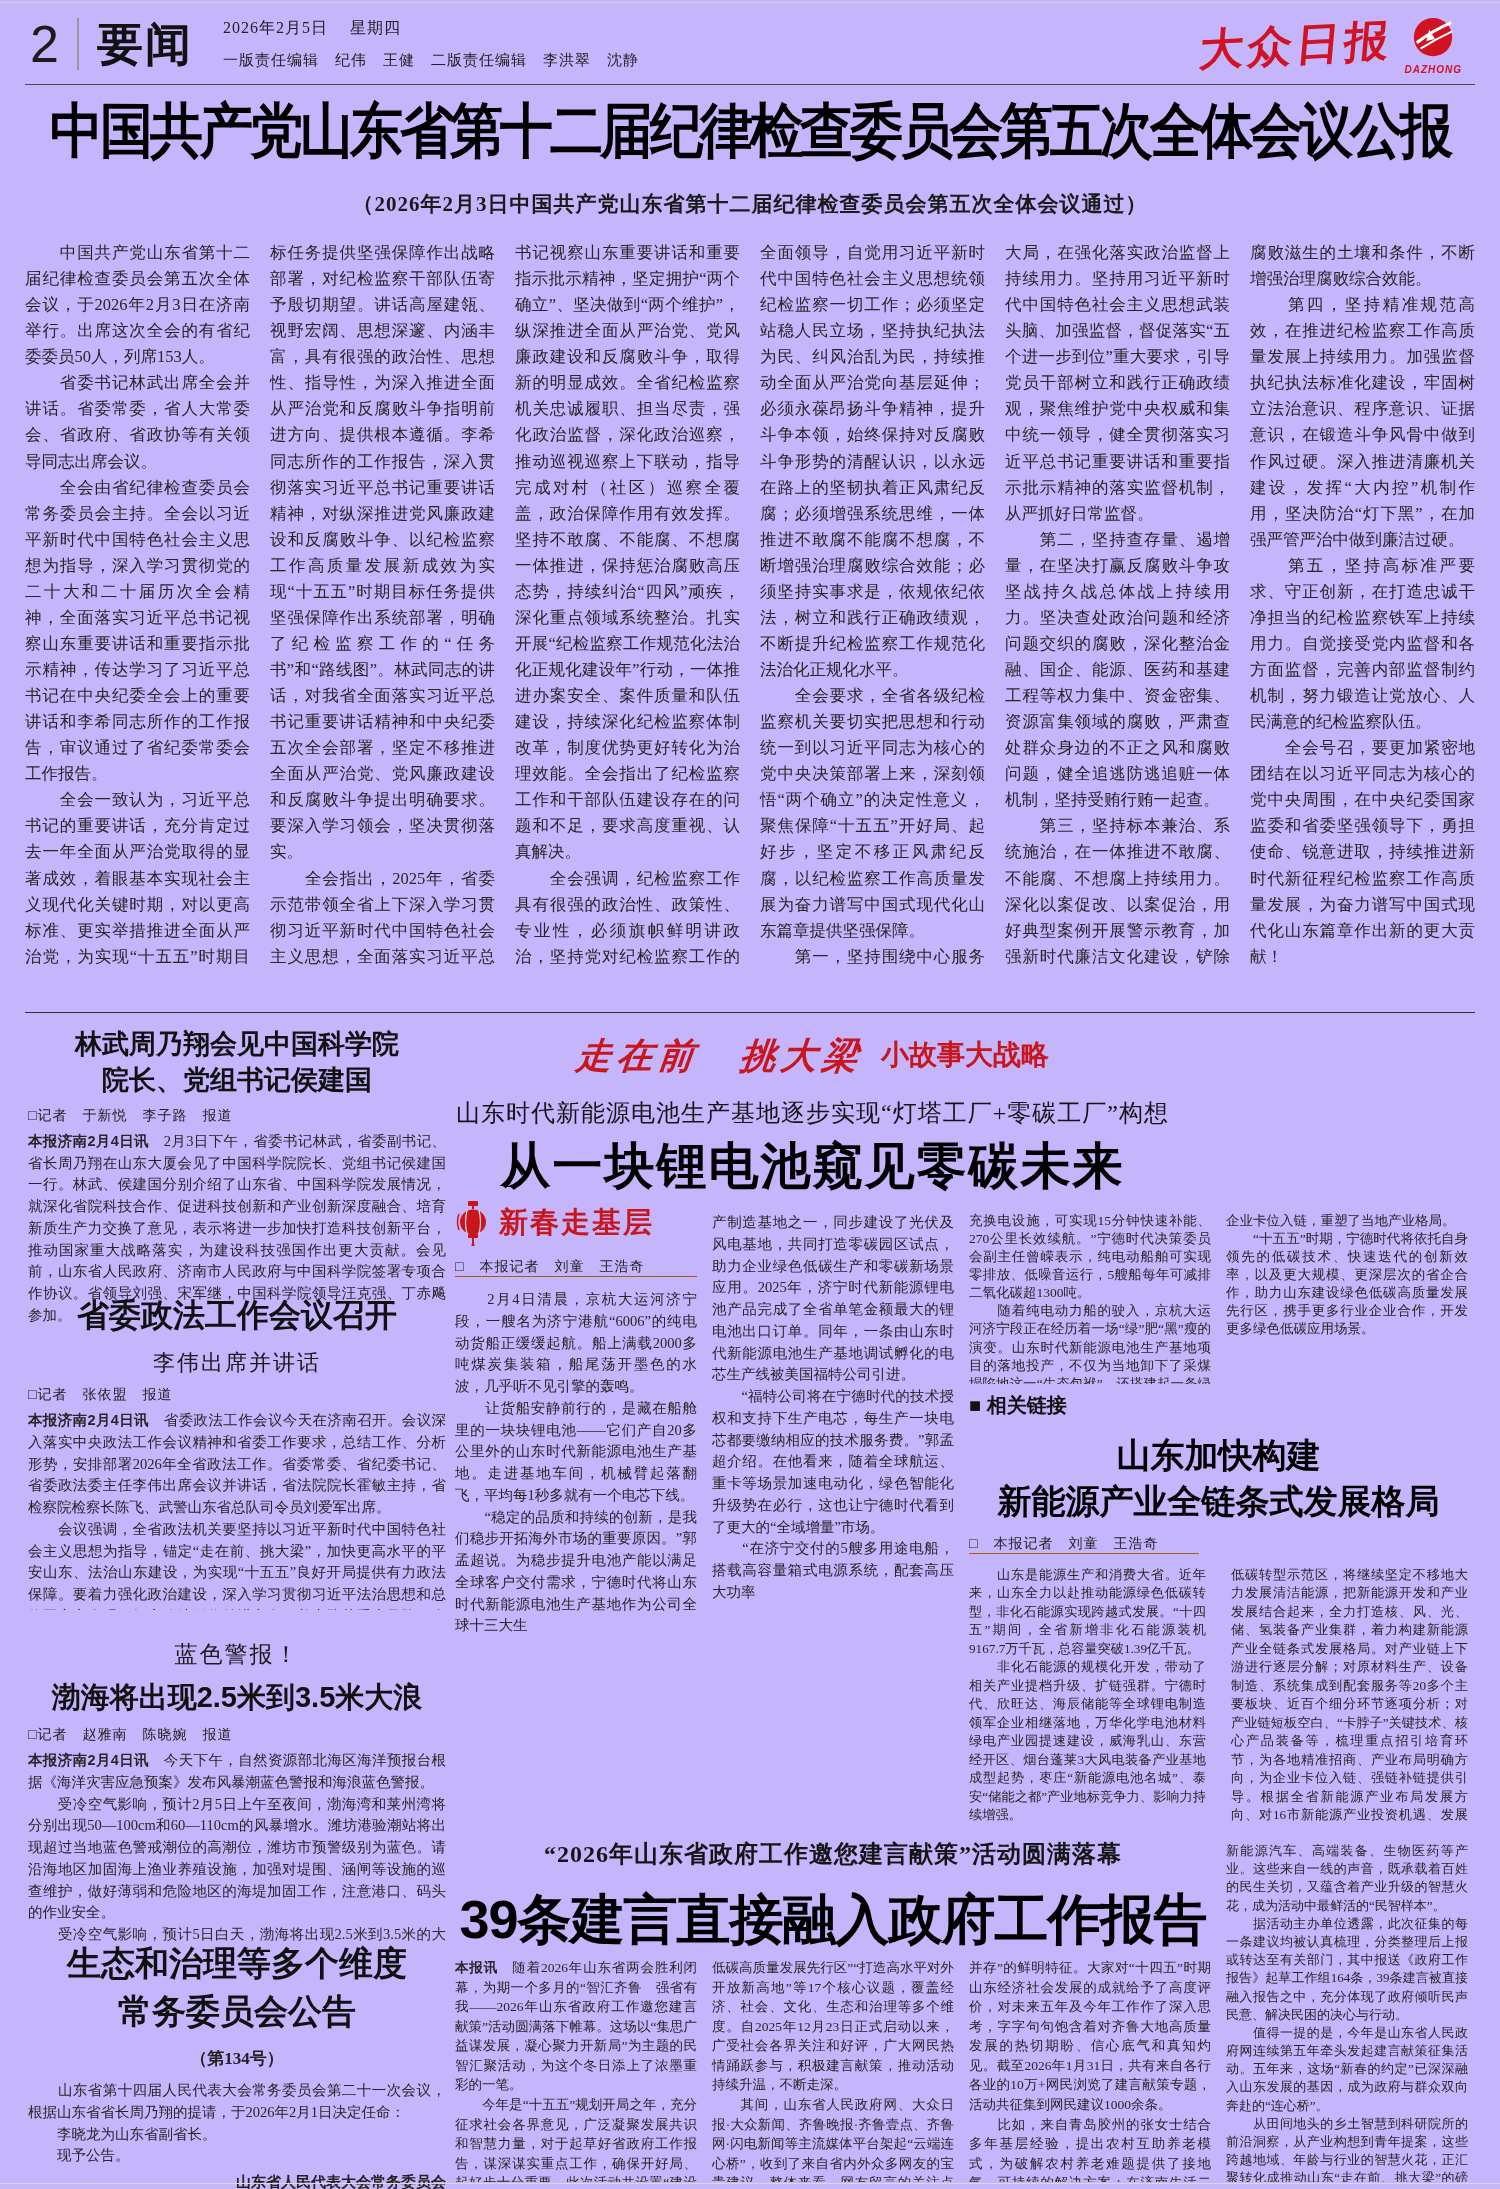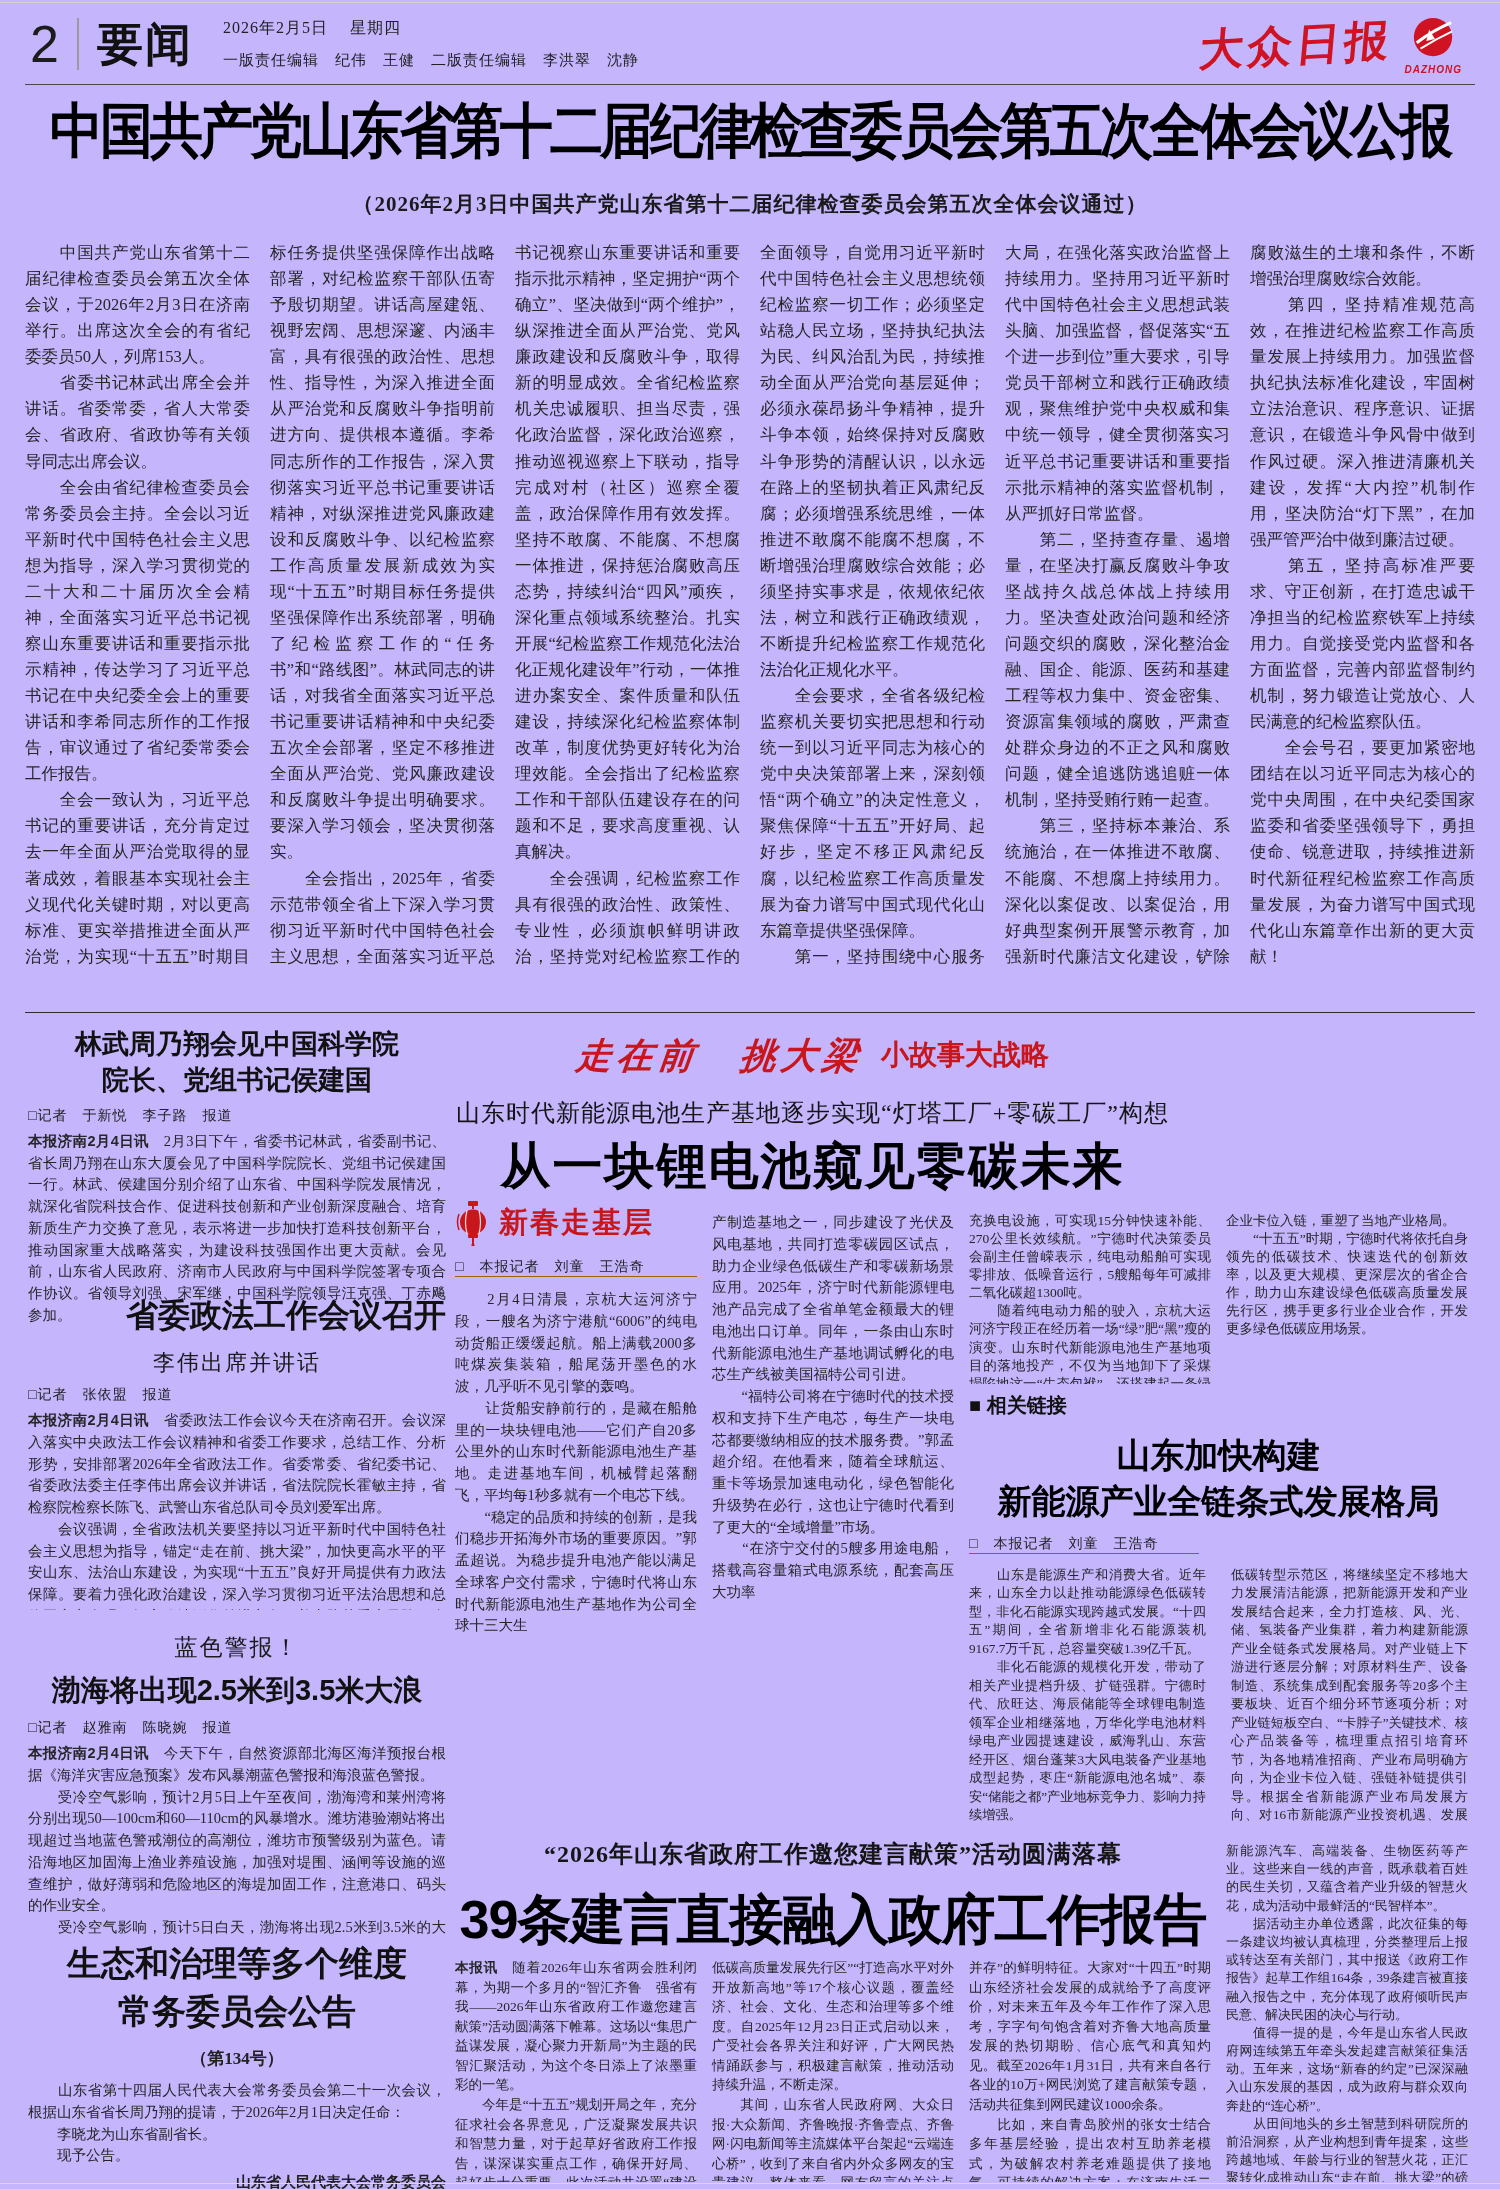--- a/index.html
+++ b/index.html
@@ -40,23 +40,23 @@
   
   .btxt{font-size:14.5px;line-height:1.5;text-align:justify;color:#262626;white-space:pre-line;margin:0;}
   .lead{font-weight:700;font-family:"Liberation Sans",sans-serif;}
   .byline{font-size:14px;color:#222;margin:8px 0 6px 0;letter-spacing:1px;}
   .u{border-bottom:1px solid #a16207;}
 
   
   .lart{position:absolute;left:28px;width:418px;}
   .h-meeting{font-family:"Liberation Sans",sans-serif;font-weight:900;font-size:27px;color:#111;
              text-align:center;line-height:1.35;}
-  .h-zhengfa{font-family:"Liberation Sans",sans-serif;font-weight:900;font-size:32px;color:#111;text-align:right;}
+  .h-zhengfa{font-family:"Liberation Sans",sans-serif;font-weight:900;font-size:32px;color:#111;text-align:center;}
   .sub-zhengfa{font-size:22px;color:#1a1a1a;text-align:center;margin-top:10px;letter-spacing:2px;}
-  .kick-wave{font-size:23px;color:#1a1a1a;text-align:center;letter-spacing:2px;}
+  .kick-wave{font-size:23px;color:#1a1a1a;text-align:center;letter-spacing:2px;margin-top:7px;}
   .h-wave{font-family:"Liberation Sans",sans-serif;font-weight:900;font-size:29px;color:#111;text-align:center;margin-top:8px;}
   .h-notice{font-family:"Liberation Sans",sans-serif;font-weight:900;font-size:34px;color:#111;
             text-align:center;line-height:1.4;}
   .num-notice{font-size:17px;font-weight:700;text-align:center;margin-top:12px;}
   .sig{font-weight:700;font-size:15px;text-align:right;margin-top:6px;font-family:"Liberation Sans",sans-serif;}
   .clip200{max-height:200px;overflow:hidden;}
   .clip205{max-height:198px;overflow:hidden;}
 
   
   .feat-head{position:absolute;left:455px;top:1032px;width:715px;text-align:center;}

